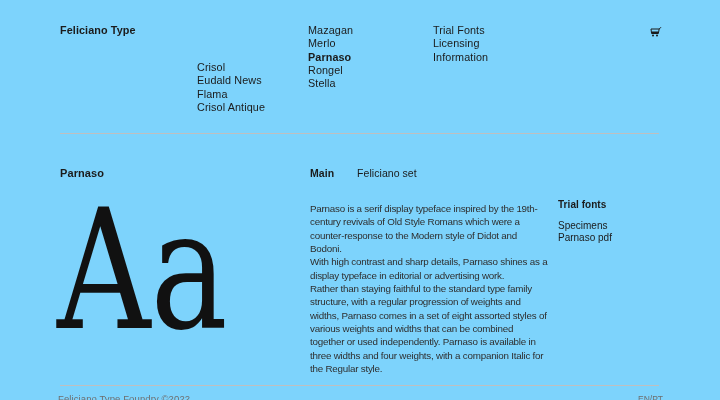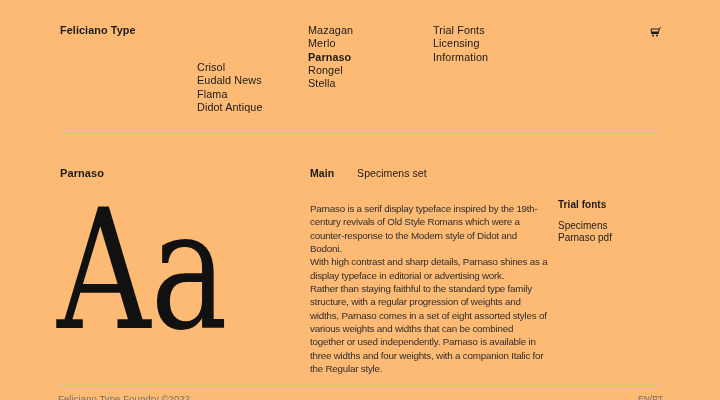--- a/index.html
+++ b/index.html
@@ -5,21 +5,21 @@
   html, body {
     margin: 0; padding: 0;
     width: 720px; height: 400px;
     overflow: hidden;
     background: #ffffff;
     font-family: "Liberation Sans", sans-serif;
   }
   #page {
     position: relative;
     width: 720px; height: 400px;
-    background: #fdba74;
+    background: #7dd3fc;
     color: #1b1b1b;
   }
   .abs { position: absolute; }
 
   
   .brand {
     left: 60px; top: 24px;
     font-size: 10.8px; font-weight: 700;
     letter-spacing: 0.1px;
     cursor: pointer;
@@ -117,21 +117,21 @@
 <body>
 
 <div id="page">
 
   <div class="abs brand">Feliciano Type</div>
 
   <nav class="abs nav-col nav-col-1">
     <span class="nav-item">Crisol</span>
     <span class="nav-item">Eudald News</span>
     <span class="nav-item">Flama</span>
-    <span class="nav-item">Didot Antique</span>
+    <span class="nav-item">Crisol Antique</span>
   </nav>
 
   <nav class="abs nav-col nav-col-2">
     <span class="nav-item">Mazagan</span>
     <span class="nav-item">Merlo</span>
     <span class="nav-item active">Parnaso</span>
     <span class="nav-item">Rongel</span>
     <span class="nav-item">Stella</span>
   </nav>
 
@@ -150,21 +150,21 @@
       <circle cx="9" cy="11.6" r="1" fill="#1b1b1b"></circle>
     </svg>
   </button>
 
   <div class="abs rule rule-top"></div>
 
   <h1 class="abs page-title" style="margin:0;">Parnaso</h1>
 
   <div class="abs tabs">
     <span class="tab active">Main</span>
-    <span class="tab">Specimens set</span>
+    <span class="tab">Feliciano set</span>
   </div>
 
   <div class="abs specimen">Aa</div>
 
   <div class="abs description">Parnaso is a serif display typeface inspired by the 19th-
 century revivals of Old Style Romans which were a
 counter-response to the Modern style of Didot and
 Bodoni.
 With high contrast and sharp details, Parnaso shines as a
 display typeface in editorial or advertising work.

